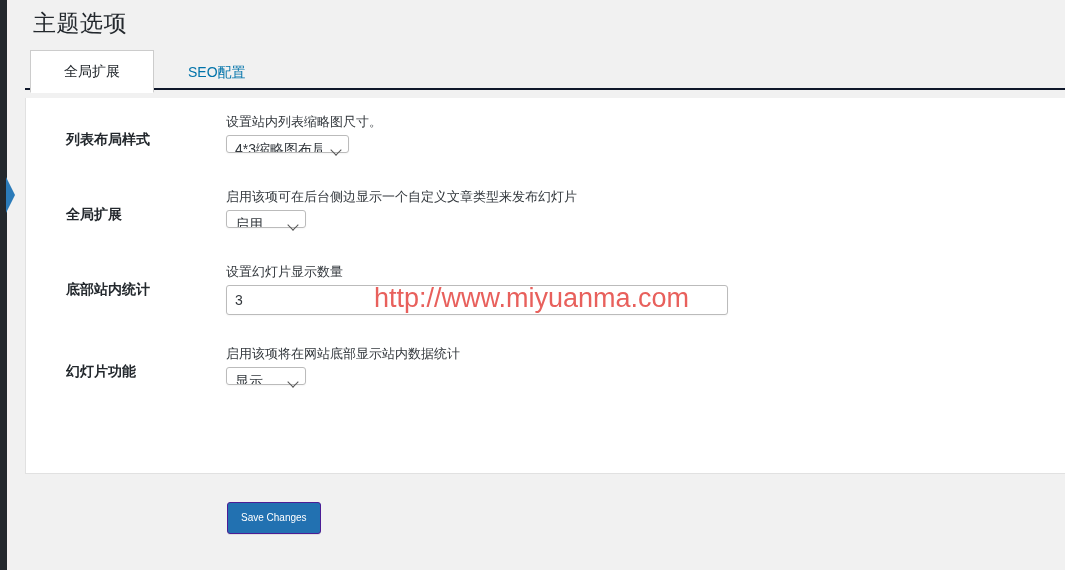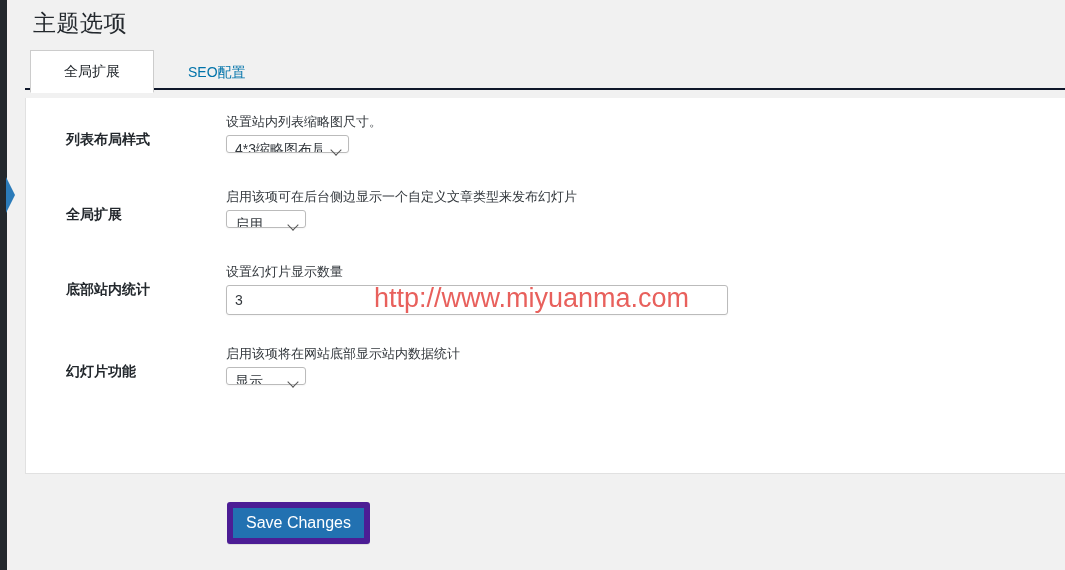--- a/index.html
+++ b/index.html
@@ -182,25 +182,25 @@
     box-shadow: 0 1px 2px rgba(0,0,0,.04);
   }
 
   
   #submit-row {
     padding: 28px 0 0 202px;
   }
   #save-button {
     display: inline-block;
     font-family: "Liberation Sans", "DejaVu Sans", sans-serif;
-    font-size: 16px;
+    font-size: 10px;
     line-height: 26px;
     color: #ffffff;
     background: #2271b1;
-    border: 6px solid #4c1d95;
+    border: 1px solid #4c1d95;
     border-radius: 3px;
     padding: 2px 13px;
     cursor: pointer;
     box-shadow: 0 1px 0 rgba(0,0,0,.08);
   }
 
   
   #watermark {
     position: absolute;
     left: 374px;

